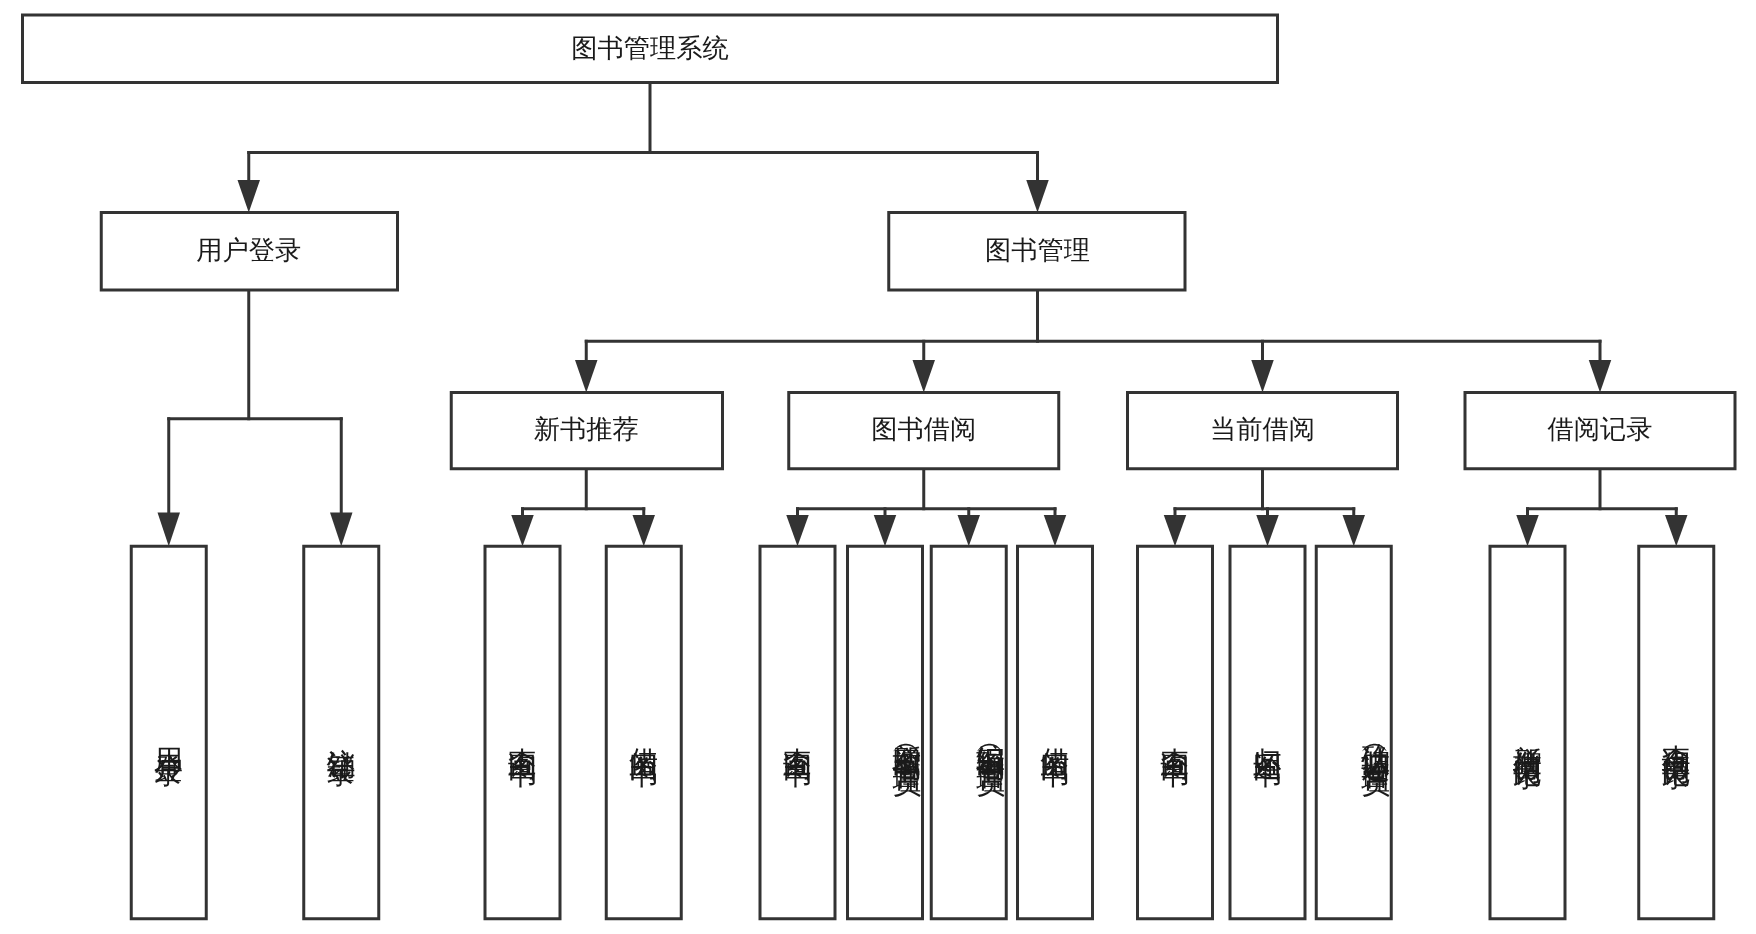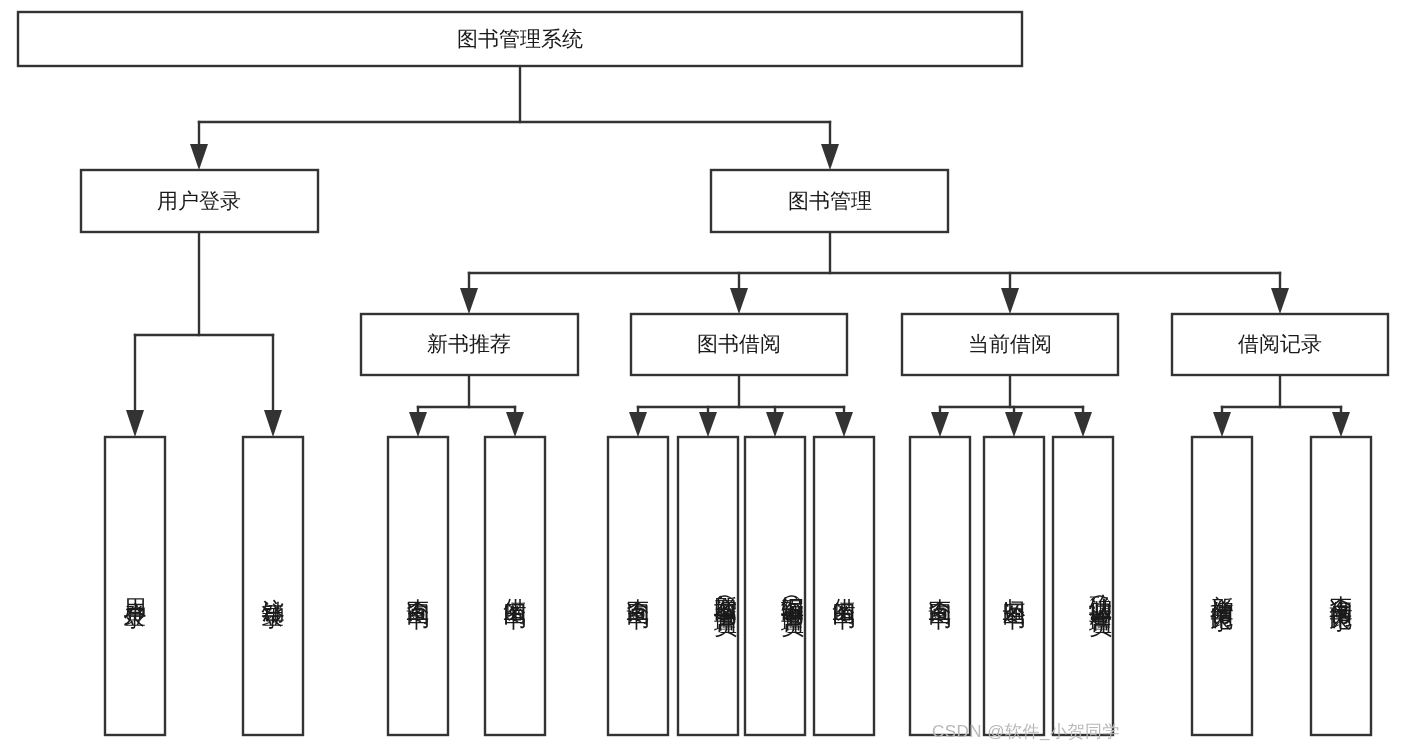--- a/index.html
+++ b/index.html
@@ -204,15 +204,14 @@
   <div class="leaf-label" style="left:608px; top:437px; width:60px; height:298px;">查询图书</div>
   <div class="leaf-label" style="left:678px; top:437px; width:60px; height:298px; align-items:flex-start; padding-top:6px; box-sizing:border-box;">新增图书（管理员）</div>
   <div class="leaf-label" style="left:745px; top:437px; width:60px; height:298px; align-items:flex-start; padding-top:6px; box-sizing:border-box;">编辑图书（管理员）</div>
   <div class="leaf-label" style="left:814px; top:437px; width:60px; height:298px;">借阅图书</div>
   <div class="leaf-label" style="left:910px; top:437px; width:60px; height:298px;">查询图书</div>
   <div class="leaf-label" style="left:984px; top:437px; width:60px; height:298px;">归还图书</div>
   <div class="leaf-label" style="left:1053px; top:437px; width:60px; height:298px; align-items:flex-start; padding-top:6px; box-sizing:border-box;">确认归还（管理员）</div>
   <div class="leaf-label" style="left:1192px; top:437px; width:60px; height:298px;">新增借阅记录</div>
   <div class="leaf-label" style="left:1311px; top:437px; width:60px; height:298px;">查询借阅记录</div>
 
-  <div class="watermark">CSDN @软件_小贺同学</div>
 
 </div>
 
 </body></html>

